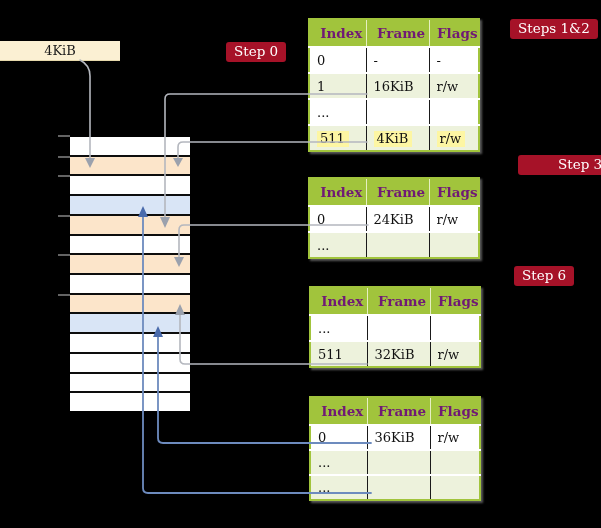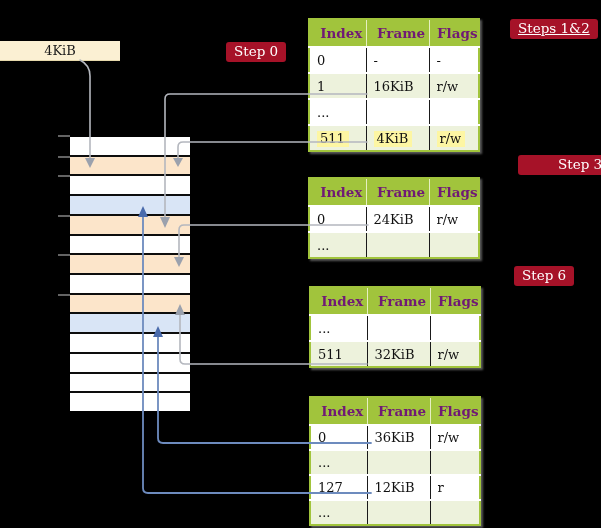--- a/index.html
+++ b/index.html
@@ -14,21 +14,21 @@
     display:flex;align-items:center;justify-content:center;
     font-size:13px;color:#1a1a1a;
   }
   
   .badge{
     position:absolute;background:#a61228;color:#ffffff;
     font-size:13.5px;line-height:17px;padding:1px 8px 2px;border-radius:3px;
     white-space:nowrap;
   }
   #badge-step0   {left:188px;top:42px;margin-left:38px;}
-  #badge-steps12 {left:510px;top:19px;text-decoration:underline;}
+  #badge-steps12 {left:510px;top:19px;}
   #badge-step3   {left:518px;top:155px;padding-left:40px;}
   #badge-step4   {left:514px;top:266px;}
   
   .memory{
     position:absolute;left:70px;top:137px;width:120px;height:274px;
     display:flex;flex-direction:column;
   }
   .mrow{flex:1;border-top:2px solid #0d0d0d;}
   .mrow:first-child{border-top:none;}
   .mrow.white {background:#ffffff;}
@@ -202,25 +202,20 @@
       <tr>
         <td>0</td>
         <td>36KiB</td>
         <td>r/w</td>
       </tr>
       <tr class="shade">
         <td>...</td>
         <td></td>
         <td></td>
       </tr>
-      <tr>
-        <td>127</td>
-        <td>12KiB</td>
-        <td>r</td>
-      </tr>
       <tr class="shade">
         <td>...</td>
         <td></td>
         <td></td>
       </tr>
     </tbody>
   </table>
 
   <svg class="overlay" width="601" height="528" viewBox="0 0 601 528">
 

